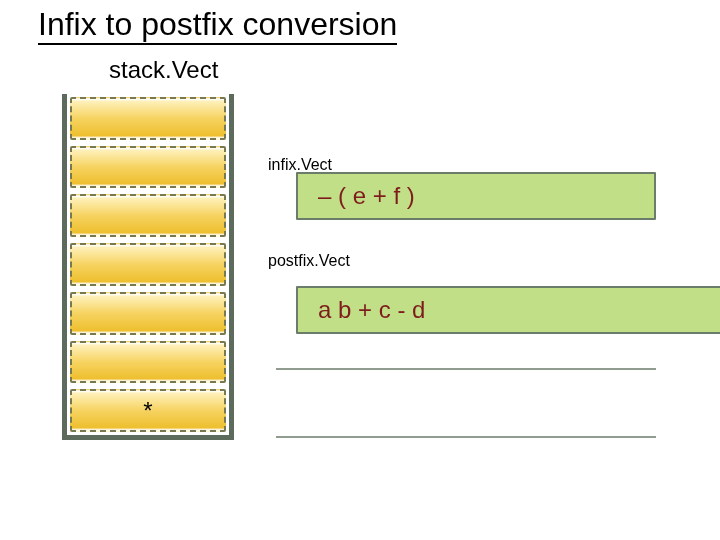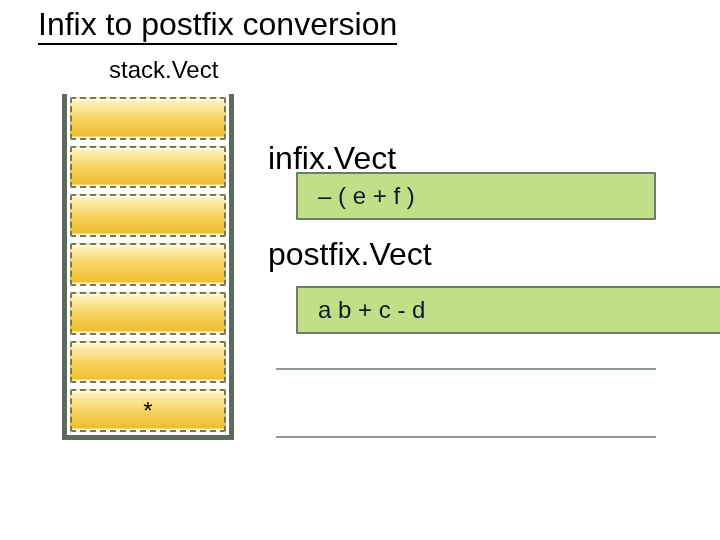--- a/index.html
+++ b/index.html
@@ -81,34 +81,35 @@
     justify-content: center;
   }
   .cell-text {
     font-size: 24px;
     color: #000;
     text-align: center;
   }
   
   .side-label {
     position: absolute;
-    font-size: 32px;
+    font-size: 16px;
     color: #000;
+    margin-top: 16px;
   }
   .side-box {
     position: absolute;
     box-sizing: border-box;
     height: 48px;
     border: 2px solid #6b7c6b;
     background: #c0df87;
     display: flex;
     align-items: center;
     padding-left: 20px;
     font-size: 24px;
-    color: #0f172a;
+    color: #7f1d1d;
     border-radius: 1px;
   }
   .infix-label  { left: 268px; top: 140px; }
   .infix-box    { left: 296px; top: 172px; width: 360px; }
   .postfix-label{ left: 268px; top: 236px; }
   .postfix-box  { left: 296px; top: 286px; width: 429px; }
   
   .rule {
     position: absolute;
     height: 0;

